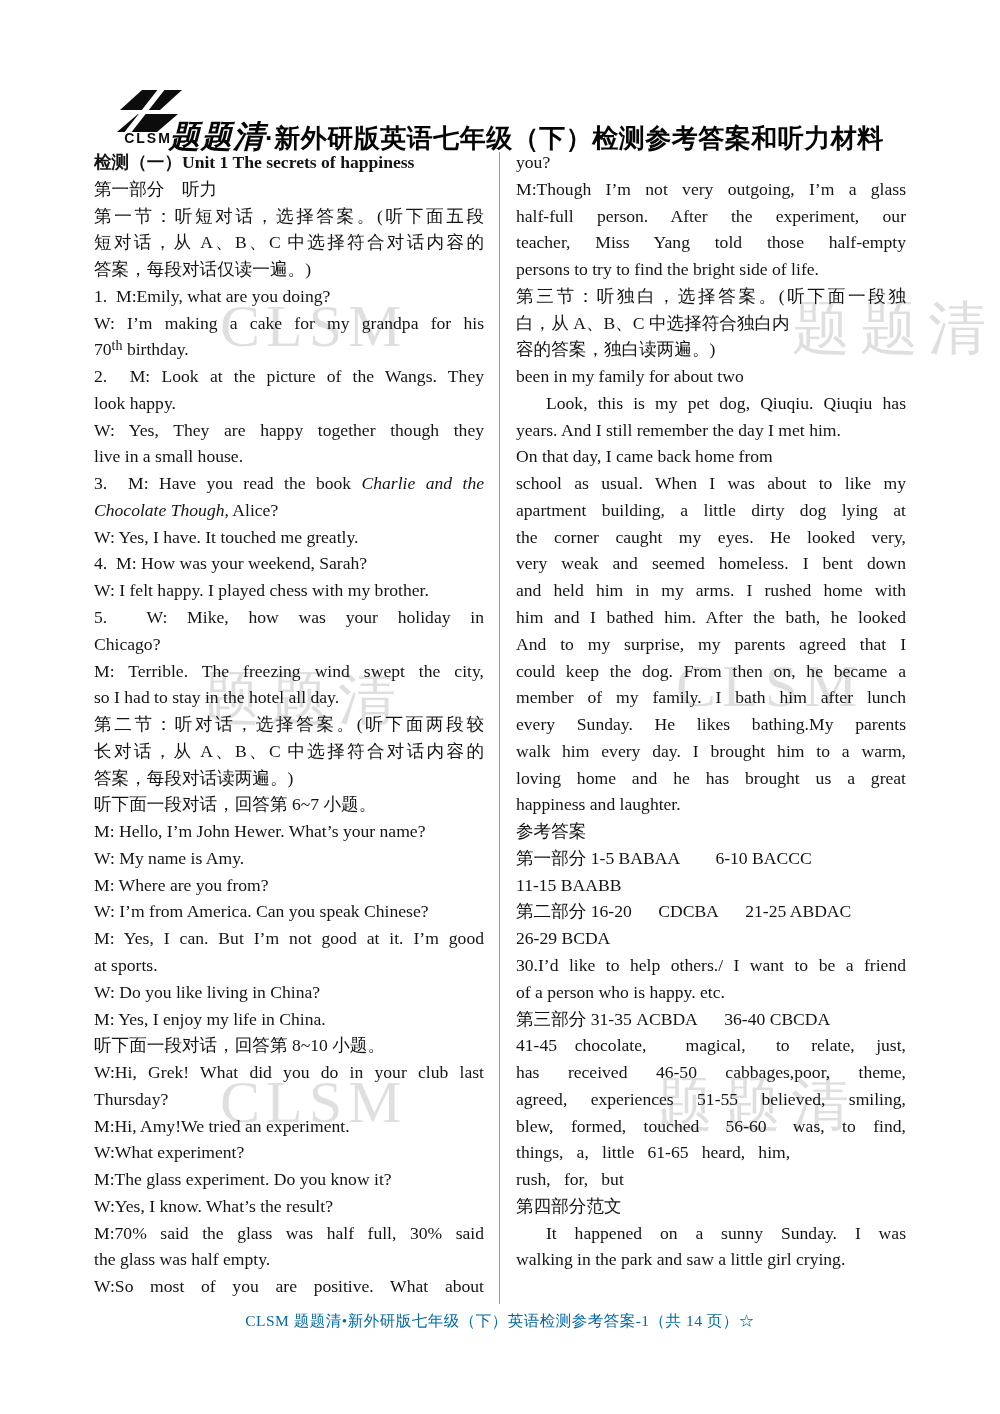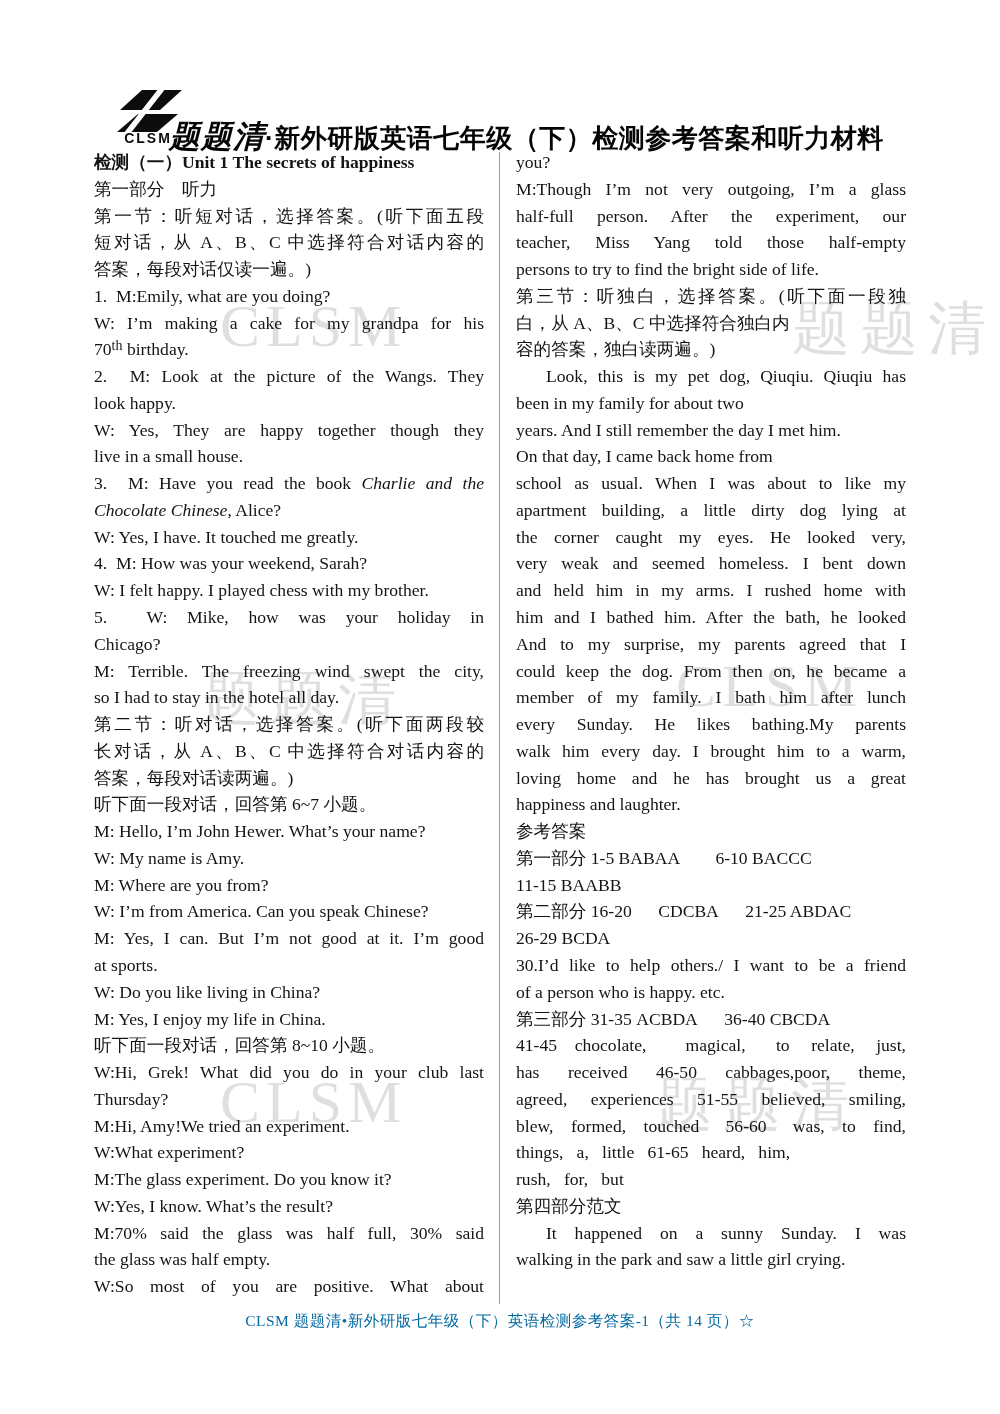--- a/index.html
+++ b/index.html
@@ -87,21 +87,21 @@
       <div class="line j"><span>短对话，从 A、B、C 中选择符合对话内容的</span></div>
       <div class="line"><span>答案，每段对话仅读一遍。)</span></div>
       <div class="line"><span>1.  M:Emily, what are you doing?</span></div>
       <div class="line j"><span>W: I’m making a cake for my grandpa for his</span></div>
       <div class="line"><span>70</span><sup>th</sup><span> birthday.</span></div>
       <div class="line j"><span>2.  M: Look at the picture of the Wangs. They</span></div>
       <div class="line"><span>look happy.</span></div>
       <div class="line j"><span>W: Yes, They are happy together though they</span></div>
       <div class="line"><span>live in a small house.</span></div>
       <div class="line j"><span>3.  M: Have you read the book </span><span class="it">Charlie and the</span></div>
-      <div class="line"><span class="it">Chocolate Chinese</span><span>, Alice?</span></div>
+      <div class="line"><span class="it">Chocolate Though</span><span>, Alice?</span></div>
       <div class="line"><span>W: Yes, I have. It touched me greatly.</span></div>
       <div class="line"><span>4.  M: How was your weekend, Sarah?</span></div>
       <div class="line"><span>W: I felt happy. I played chess with my brother.</span></div>
       <div class="line j"><span>5.  W: Mike, how was your holiday in</span></div>
       <div class="line"><span>Chicago?</span></div>
       <div class="line j"><span>M: Terrible. The freezing wind swept the city,</span></div>
       <div class="line"><span>so I had to stay in the hotel all day.</span></div>
       <div class="line j"><span>第二节：听对话，选择答案。(听下面两段较</span></div>
       <div class="line j"><span>长对话，从 A、B、C 中选择符合对话内容的</span></div>
       <div class="line"><span>答案，每段对话读两遍。)</span></div>
@@ -128,22 +128,22 @@
   <div class="divider"></div>
   <div class="col col-right">
       <div class="line"><span>you?</span></div>
       <div class="line j"><span>M:Though I’m not very outgoing, I’m a glass</span></div>
       <div class="line j"><span>half-full person. After the experiment, our</span></div>
       <div class="line j"><span>teacher, Miss Yang told those half-empty</span></div>
       <div class="line"><span>persons to try to find the bright side of life.</span></div>
       <div class="line j"><span>第三节：听独白，选择答案。(听下面一段独</span></div>
       <div class="line"><span>白，从 A、B、C 中选择符合独白内</span></div>
       <div class="line"><span>容的答案，独白读两遍。)</span></div>
+      <div class="line"><span>been in my family for about two</span></div>
       <div class="line j ind"><span>Look, this is my pet dog, Qiuqiu. Qiuqiu has</span></div>
-      <div class="line"><span>been in my family for about two</span></div>
       <div class="line"><span>years. And I still remember the day I met him.</span></div>
       <div class="line"><span>On that day, I came back home from</span></div>
       <div class="line j"><span>school as usual. When I was about to like my</span></div>
       <div class="line j"><span>apartment building, a little dirty dog lying at</span></div>
       <div class="line j"><span>the corner caught my eyes. He looked very,</span></div>
       <div class="line j"><span>very weak and seemed homeless. I bent down</span></div>
       <div class="line j"><span>and held him in my arms. I rushed home with</span></div>
       <div class="line j"><span>him and I bathed him. After the bath, he looked</span></div>
       <div class="line j"><span>And to my surprise, my parents agreed that I</span></div>
       <div class="line j"><span>could keep the dog. From then on, he became a</span></div>

